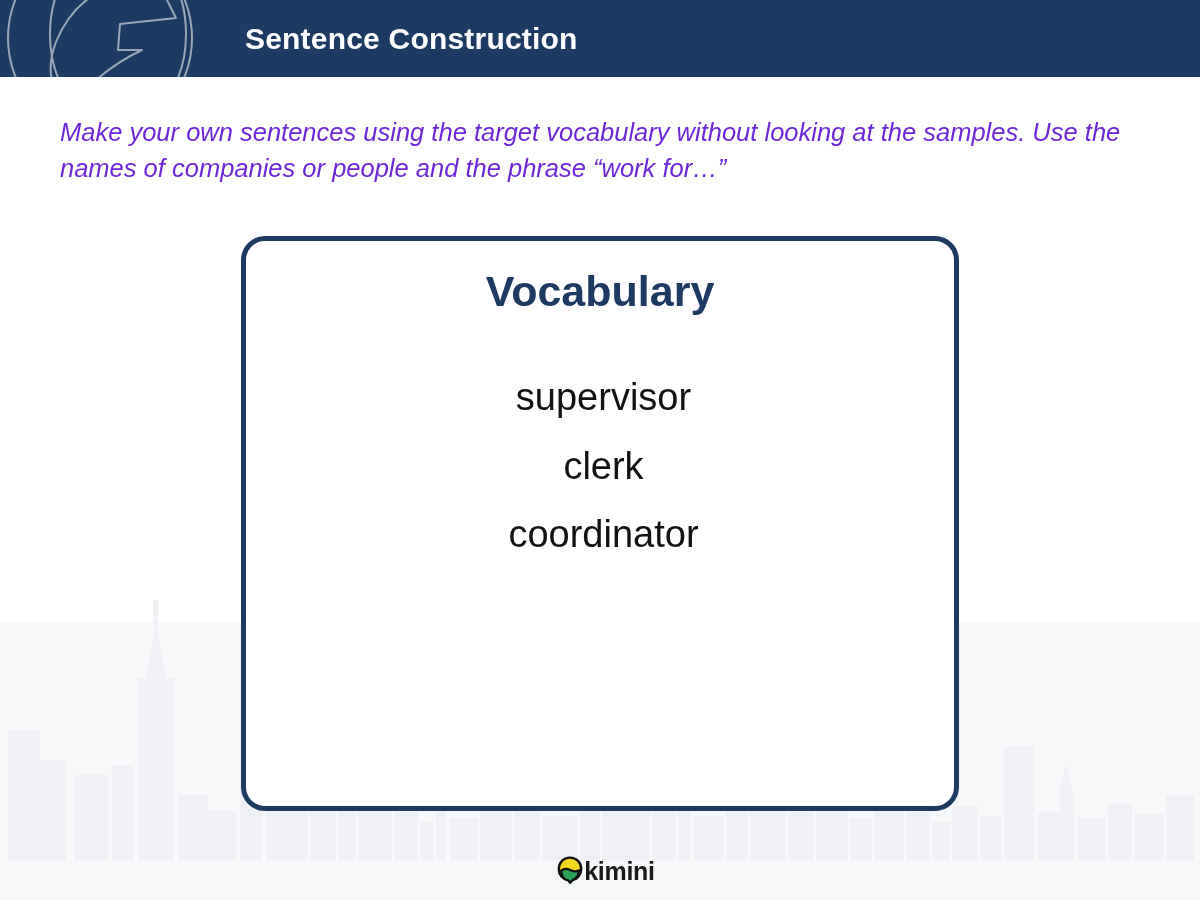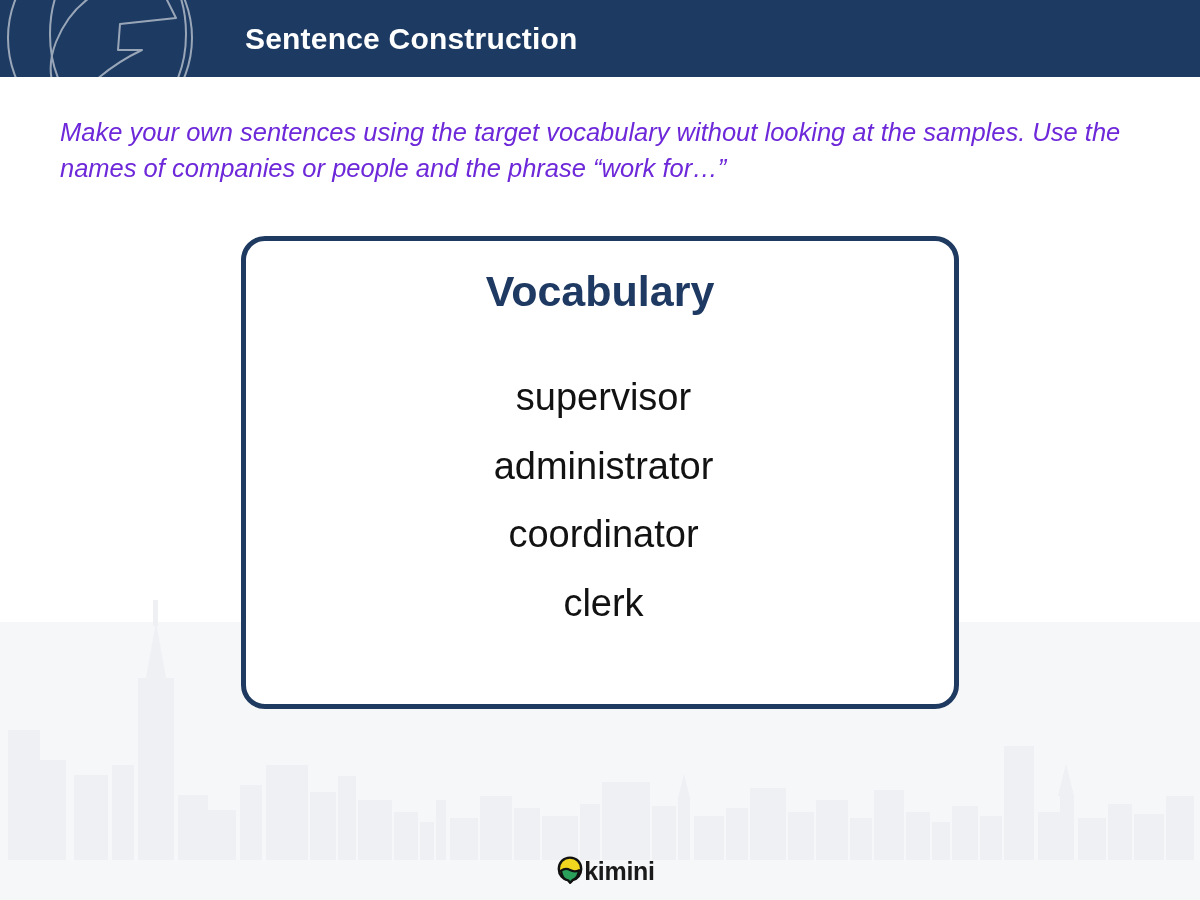--- a/index.html
+++ b/index.html
@@ -69,21 +69,21 @@
     line-height:36px;
     color:#6d28d9;
     font-style:italic;
     z-index:3;
   }
 
   
   .vocab-card {
     position:absolute;
     left:241px; top:236px;
-    width:718px; height:473px;
+    width:718px; height:575px;
     background:#ffffff;
     border:5px solid #1f3a60;
     border-radius:24px;
     z-index:4;
   }
   .vocab-title {
     position:absolute;
     left:0; top:26px;
     width:100%;
     text-align:center;
@@ -203,23 +203,22 @@
     </svg>
     <div class="header-title">Sentence Construction</div>
   </div>
 
   <div class="instruction">Make your own sentences using the target vocabulary without looking at the samples. Use the names of companies or people and the phrase “work for…”</div>
 
   <div class="vocab-card">
     <div class="vocab-title">Vocabulary</div>
     <ul class="vocab-list">
       <li>supervisor</li>
-      <li>administrator</li>
+      <li>clerk</li>
       <li>coordinator</li>
-      <li>clerk</li>
     </ul>
   </div>
 
   <div class="footer">
     <div class="brand">
       <svg class="brand-mark" width="26" height="28" viewBox="0 0 26 28" aria-hidden="true">
         <path d="M13 1.6 C19.6 1.6 24.2 6.4 24.2 13 C24.2 18.6 20.6 23 15.6 24.1
                  L13.1 26.6 L11.2 24.3 C5.8 23.6 1.8 18.9 1.8 13 C1.8 6.4 6.4 1.6 13 1.6 Z" fill="#f2d51e" stroke="#111111" stroke-width="2.4" stroke-linejoin="round"></path>
         <path d="M4.0 14.6 C7.0 12.6 10.2 12.4 13.0 14.0 C16.0 15.7 19.2 15.6 22.1 14.2
                  C21.6 19.2 18.9 22.8 15.6 24.1 L13.1 26.6 L11.2 24.3 C7.4 23.8 4.7 19.9 4.0 14.6 Z" fill="#2aa05a" stroke="#111111" stroke-width="2.2" stroke-linejoin="round"></path>

